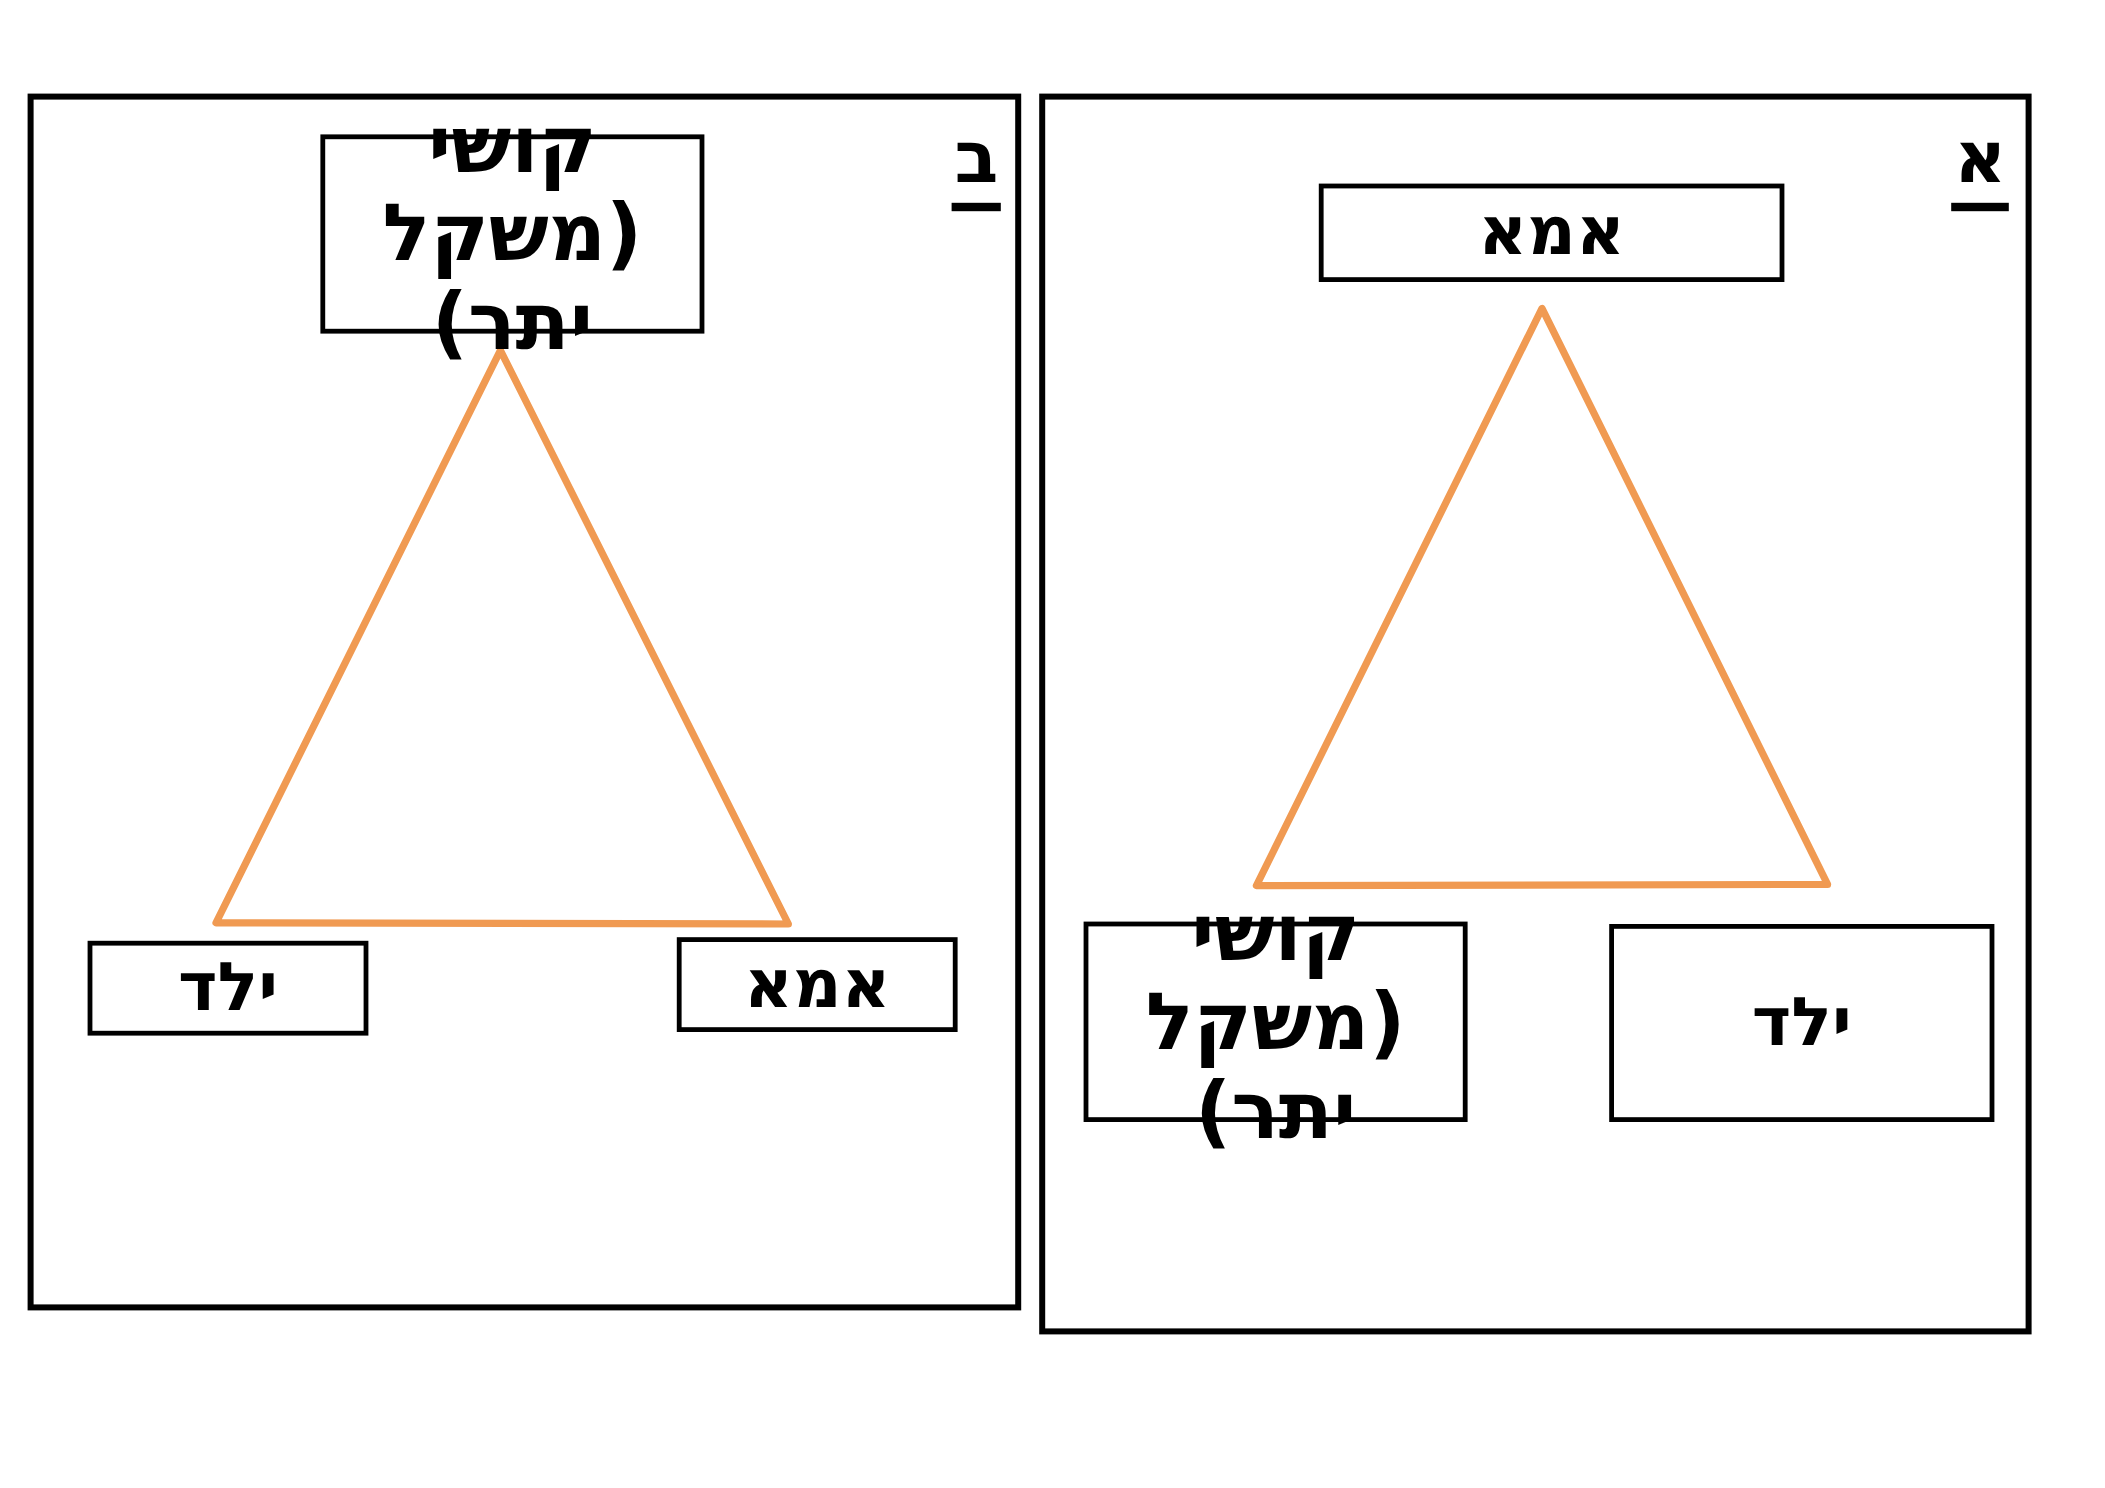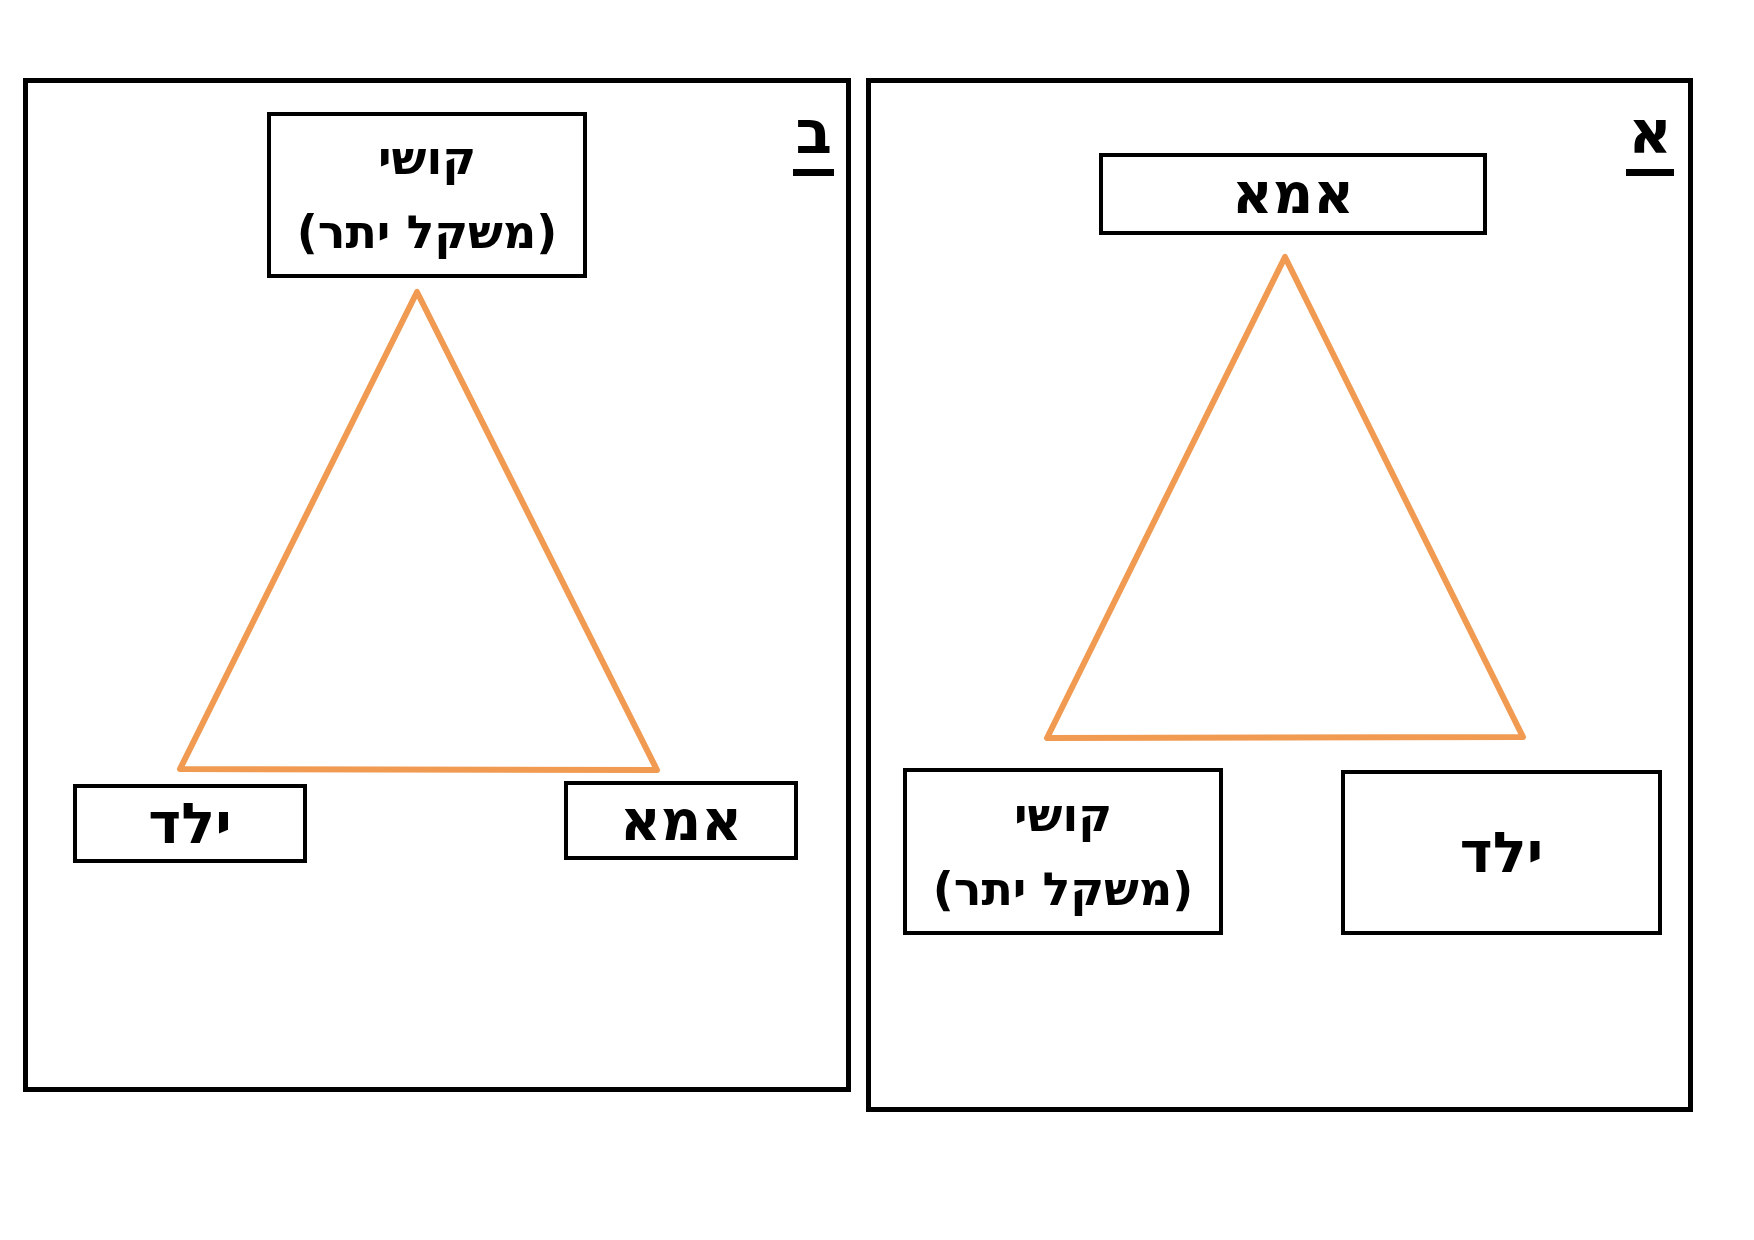--- a/index.html
+++ b/index.html
@@ -57,21 +57,21 @@
     display: flex;
     flex-direction: column;
     align-items: center;
     justify-content: center;
     text-align: center;
     direction: rtl;
     font-weight: bold;
   }
   .node-box .line{ display:block; }
   .one-line{ font-size: 56px; line-height: 1; }
-  .two-line{ font-size: 46px; }
+  .two-line{ font-size: 66px; }
   .two-line .line{ line-height: 74px; }
 
   
   .pl-top{ left: 239px; top: 29px;  width: 320px; height: 166px; }
   .pl-bl { left: 45px;  top: 701px; width: 234px; height: 79px;  }
   .pl-br { left: 536px; top: 698px; width: 234px; height: 79px;  }
 
   
   .pr-top{ left: 228px; top: 70px;  width: 388px; height: 82px;  }
   .pr-bl { left: 32px;  top: 685px; width: 320px; height: 167px; }

